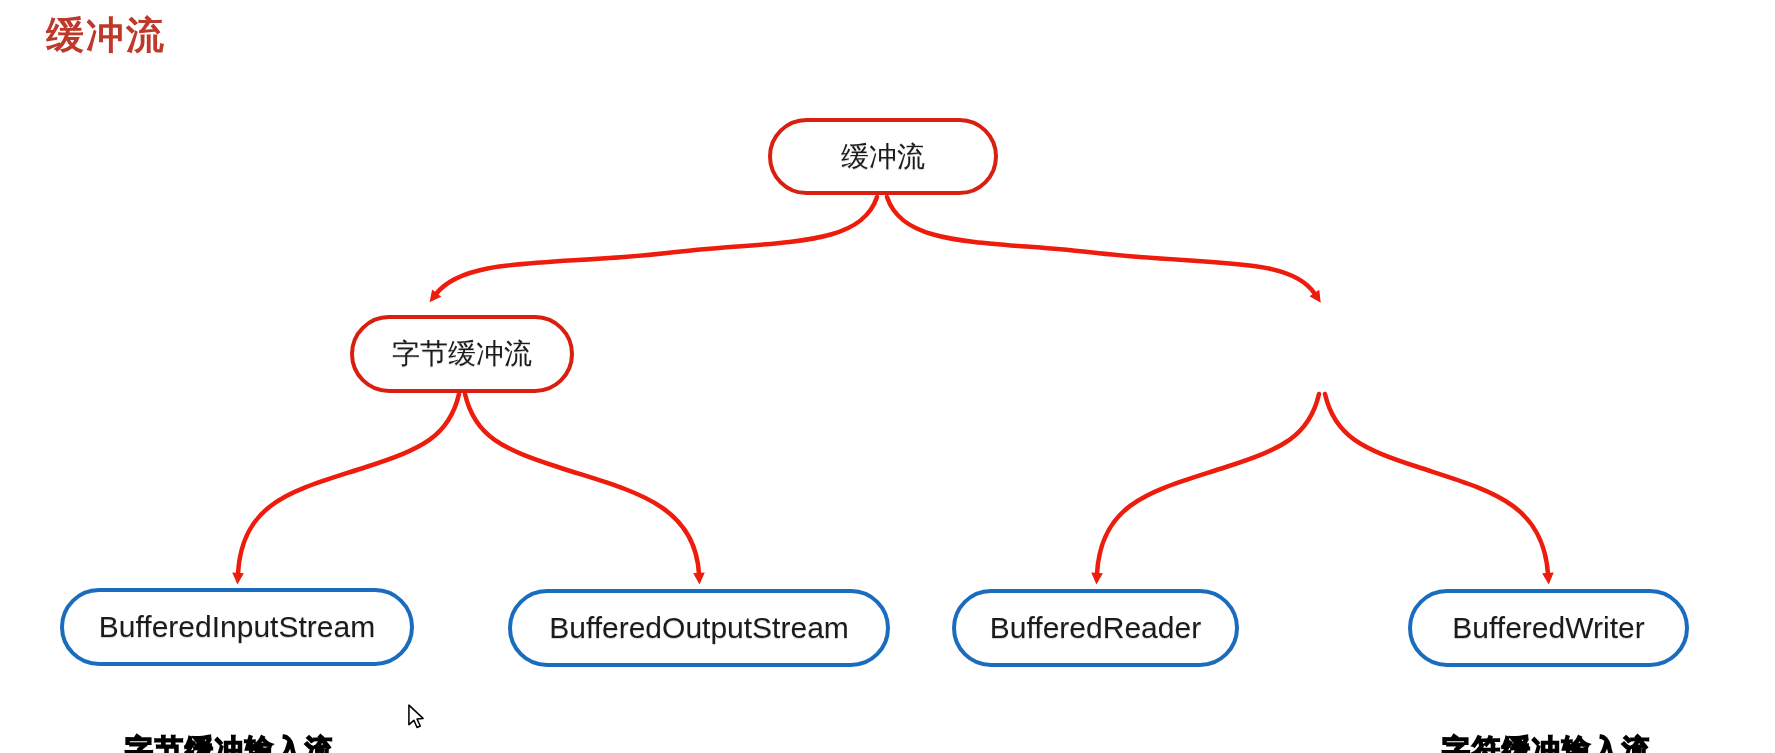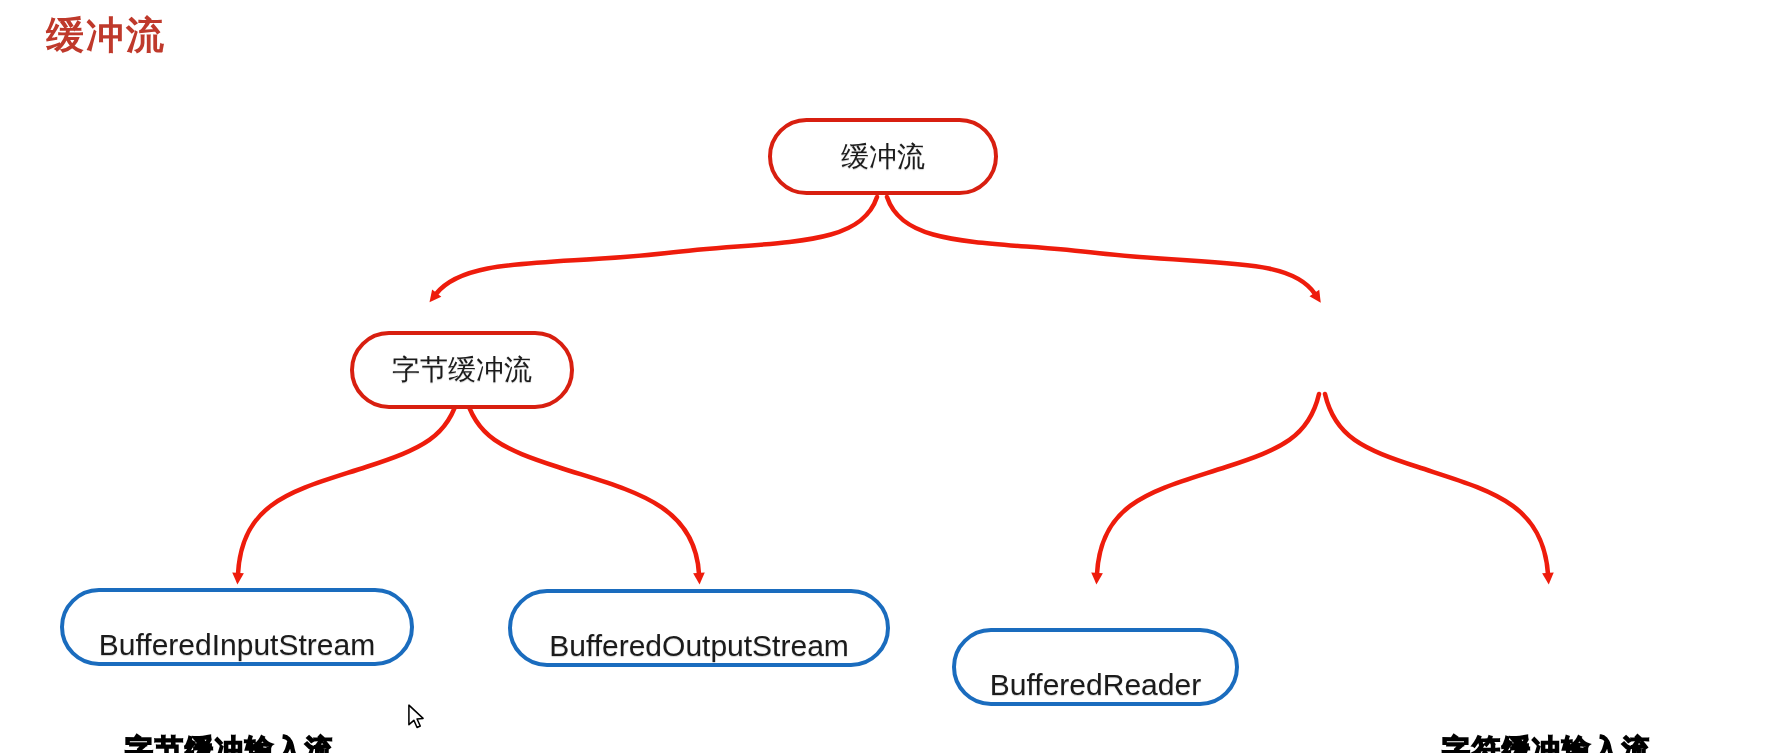--- a/index.html
+++ b/index.html
@@ -15,27 +15,27 @@
   svg.connectors{position:absolute;left:0;top:0;width:1775px;height:753px;pointer-events:none;}
   svg.connectors path.link{fill:none;stroke:var(--arrow-red,#ee1c0c);stroke-width:4.5;stroke-linecap:round;}
   .arrowhead{fill:var(--arrow-red,#ee1c0c);}
   .node{
     position:absolute;display:flex;align-items:center;justify-content:center;
     background:#fff;border-radius:39px;box-sizing:border-box;
     color:var(--node-text,#1b1b1b);text-shadow:0 1px 1px rgba(0,0,0,.18);
     white-space:nowrap;
   }
   .node.red{border:4px solid var(--node-border-red,#d81f10);font-size:28px;}
-  .node.blue{border:4px solid var(--node-border-blue,#1a6cbe);font-size:30px;align-items:flex-end;}
+  .node.blue{border:4px solid var(--node-border-blue,#1a6cbe);font-size:30px;}
   .node-root {left:768px;top:118px;width:230px;height:77px;}
-  .node-byte {left:350px;top:315px;width:224px;height:78px;margin-top:16px;}
+  .node-byte {left:350px;top:315px;width:224px;height:78px;}
   .node-char {left:1208px;top:313px;width:228px;height:80px;}
   .node-bis  {left:60px;  top:588px;width:354px;height:78px;}
   .node-bos  {left:508px; top:589px;width:382px;height:78px;}
-  .node-br   {left:952px; top:589px;width:287px;height:78px;margin-top:39px;}
+  .node-br   {left:952px; top:589px;width:287px;height:78px;}
   .node-bw   {left:1408px;top:589px;width:281px;height:78px;}
   .caption{
     position:absolute;top:698px;width:300px;height:48px;
     display:flex;align-items:center;justify-content:center;
     font-size:28px;font-weight:700;letter-spacing:2px;
     color:var(--caption-text,#000);
     -webkit-text-stroke:1.6px currentColor;
     white-space:nowrap;
     margin-top:28px;
   }
@@ -80,20 +80,23 @@
   </div>
 
   <div class="node blue node-bos">
     <span>BufferedOutputStream</span>
   </div>
 
   <div class="node blue node-br">
     <span>BufferedReader</span>
   </div>
 
+  <div class="node blue node-bw">
+    <span>BufferedWriter</span>
+  </div>
 
   <div class="caption cap-1">字节缓冲输入流</div>
   <div class="caption cap-4">字符缓冲输入流</div>
 
   <svg class="cursor" viewBox="0 0 14 22">
     <path d="M1,1 L1,17.5 L5.2,13.8 L7.9,19.9 L10.6,18.6 L7.9,12.7 L13,12.2 Z" fill="#ffffff" stroke="#000000" stroke-width="1.3" stroke-linejoin="round"></path>
   </svg>
 
 </div>
 

